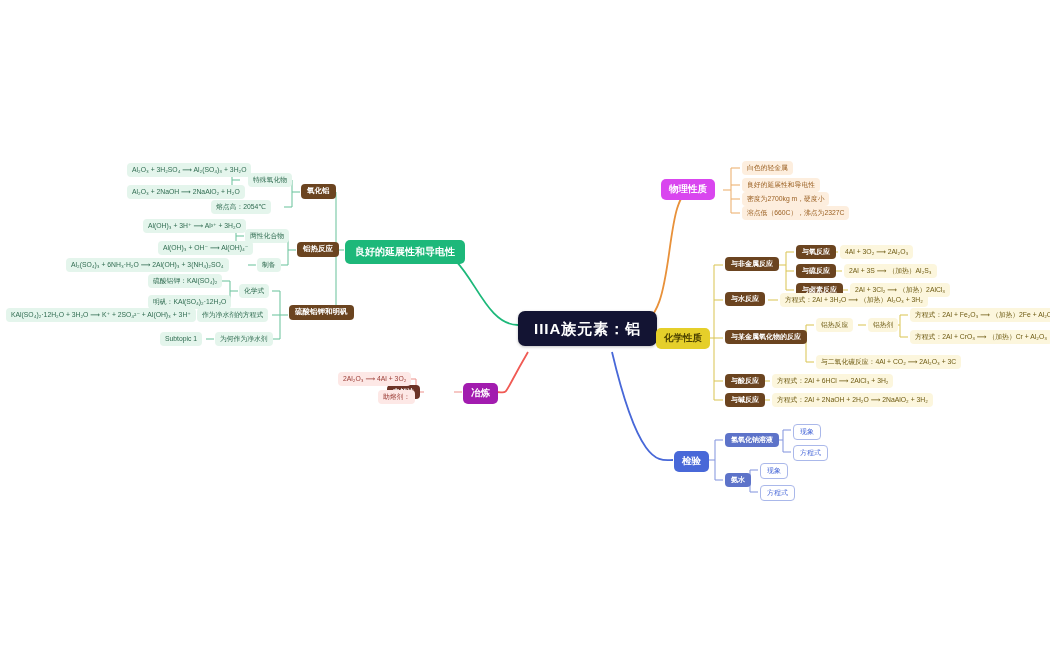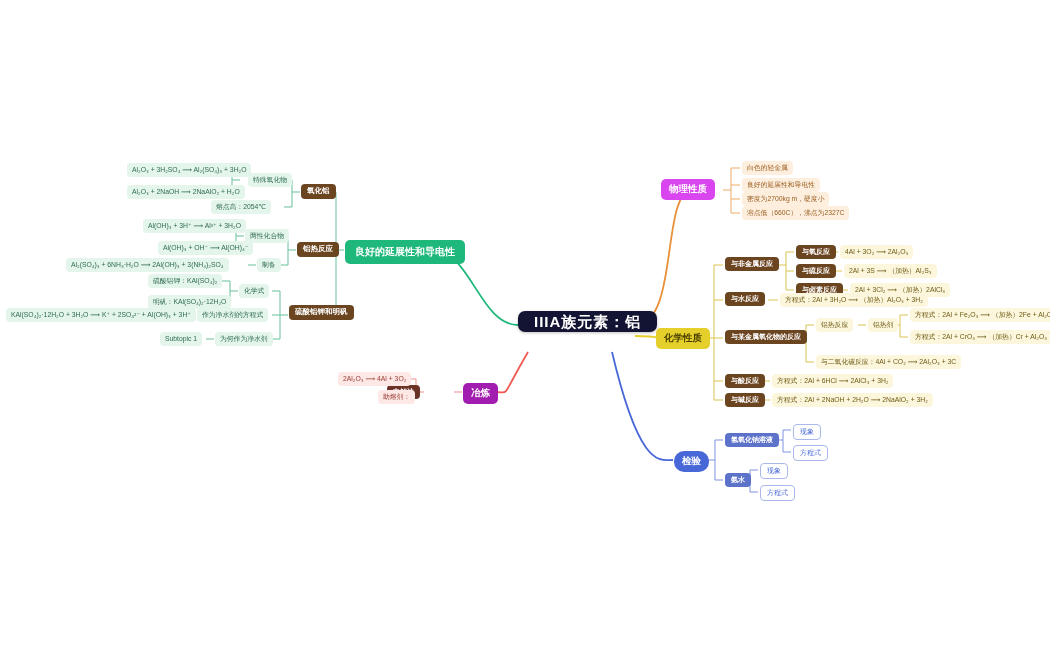--- a/index.html
+++ b/index.html
@@ -13,21 +13,21 @@
   .node{
     position:absolute;box-sizing:border-box;
     display:flex;align-items:center;justify-content:center;
     white-space:nowrap;line-height:1.15;
   }
 
   
   .root{
     background:#131433;color:#ffffff;border-radius:7px;
     font-size:15px;font-weight:bold;letter-spacing:1px;
-    padding:2px 16px;box-shadow:0 1px 3px rgba(0,0,0,.25);
+    padding:9px 16px;box-shadow:0 1px 3px rgba(0,0,0,.25);
   }
 
   
   .main{border-radius:5px;font-size:9.5px;font-weight:bold;padding:5px 8px;color:#fff;}
   .main.orange{background:#d946ef;}
   .main.yellow{background:#e5cf2a;color:#4a4000;}
   .main.blue  {background:#4868d8;}
   .main.red   {background:#a21caf;}
   .main.green {background:#1db87a;font-size:10px;padding:6px 10px;}
 
@@ -196,21 +196,21 @@
   <div class="node leaf y" style="left:868px;top:318px;">铝热剂</div>
   <div class="node leaf y" style="left:910px;top:308px;">方程式：2Al + Fe₂O₃ ⟶ （加热）2Fe + Al₂O₃</div>
   <div class="node leaf y" style="left:910px;top:330px;">方程式：2Al + CrO₃ ⟶ （加热）Cr + Al₂O₃</div>
   <div class="node leaf y" style="left:816px;top:355px;">与二氧化碳反应：4Al + CO₂ ⟶ 2Al₂O₃ + 3C</div>
 
   <div class="node pill-brown" style="left:725px;top:374px;">与酸反应</div>
   <div class="node leaf y" style="left:772px;top:374px;">方程式：2Al + 6HCl ⟶ 2AlCl₃ + 3H₂</div>
   <div class="node pill-brown" style="left:725px;top:393px;">与碱反应</div>
   <div class="node leaf y" style="left:772px;top:393px;">方程式：2Al + 2NaOH + 2H₂O ⟶ 2NaAlO₂ + 3H₂</div>
 
-  <div class="node main blue" style="left:674px;top:451px;border-radius:10px;">检验</div>
+  <div class="node main blue" style="left:674px;top:451px;">检验</div>
   <div class="node pill-blue" style="left:725px;top:433px;">氢氧化钠溶液</div>
   <div class="node pill-blue2" style="left:793px;top:424px;">现象</div>
   <div class="node pill-blue2" style="left:793px;top:445px;">方程式</div>
   <div class="node pill-blue" style="left:725px;top:473px;">氨水</div>
   <div class="node pill-blue2" style="left:760px;top:463px;">现象</div>
   <div class="node pill-blue2" style="left:760px;top:485px;">方程式</div>
 
   <div class="node main red" style="left:463px;top:383px;">冶炼</div>
   <div class="node pill-red" style="left:387px;top:385px;">电解法</div>
   <div class="node leaf r" style="left:338px;top:372px;">2Al₂O₃ ⟶ 4Al + 3O₂</div>

